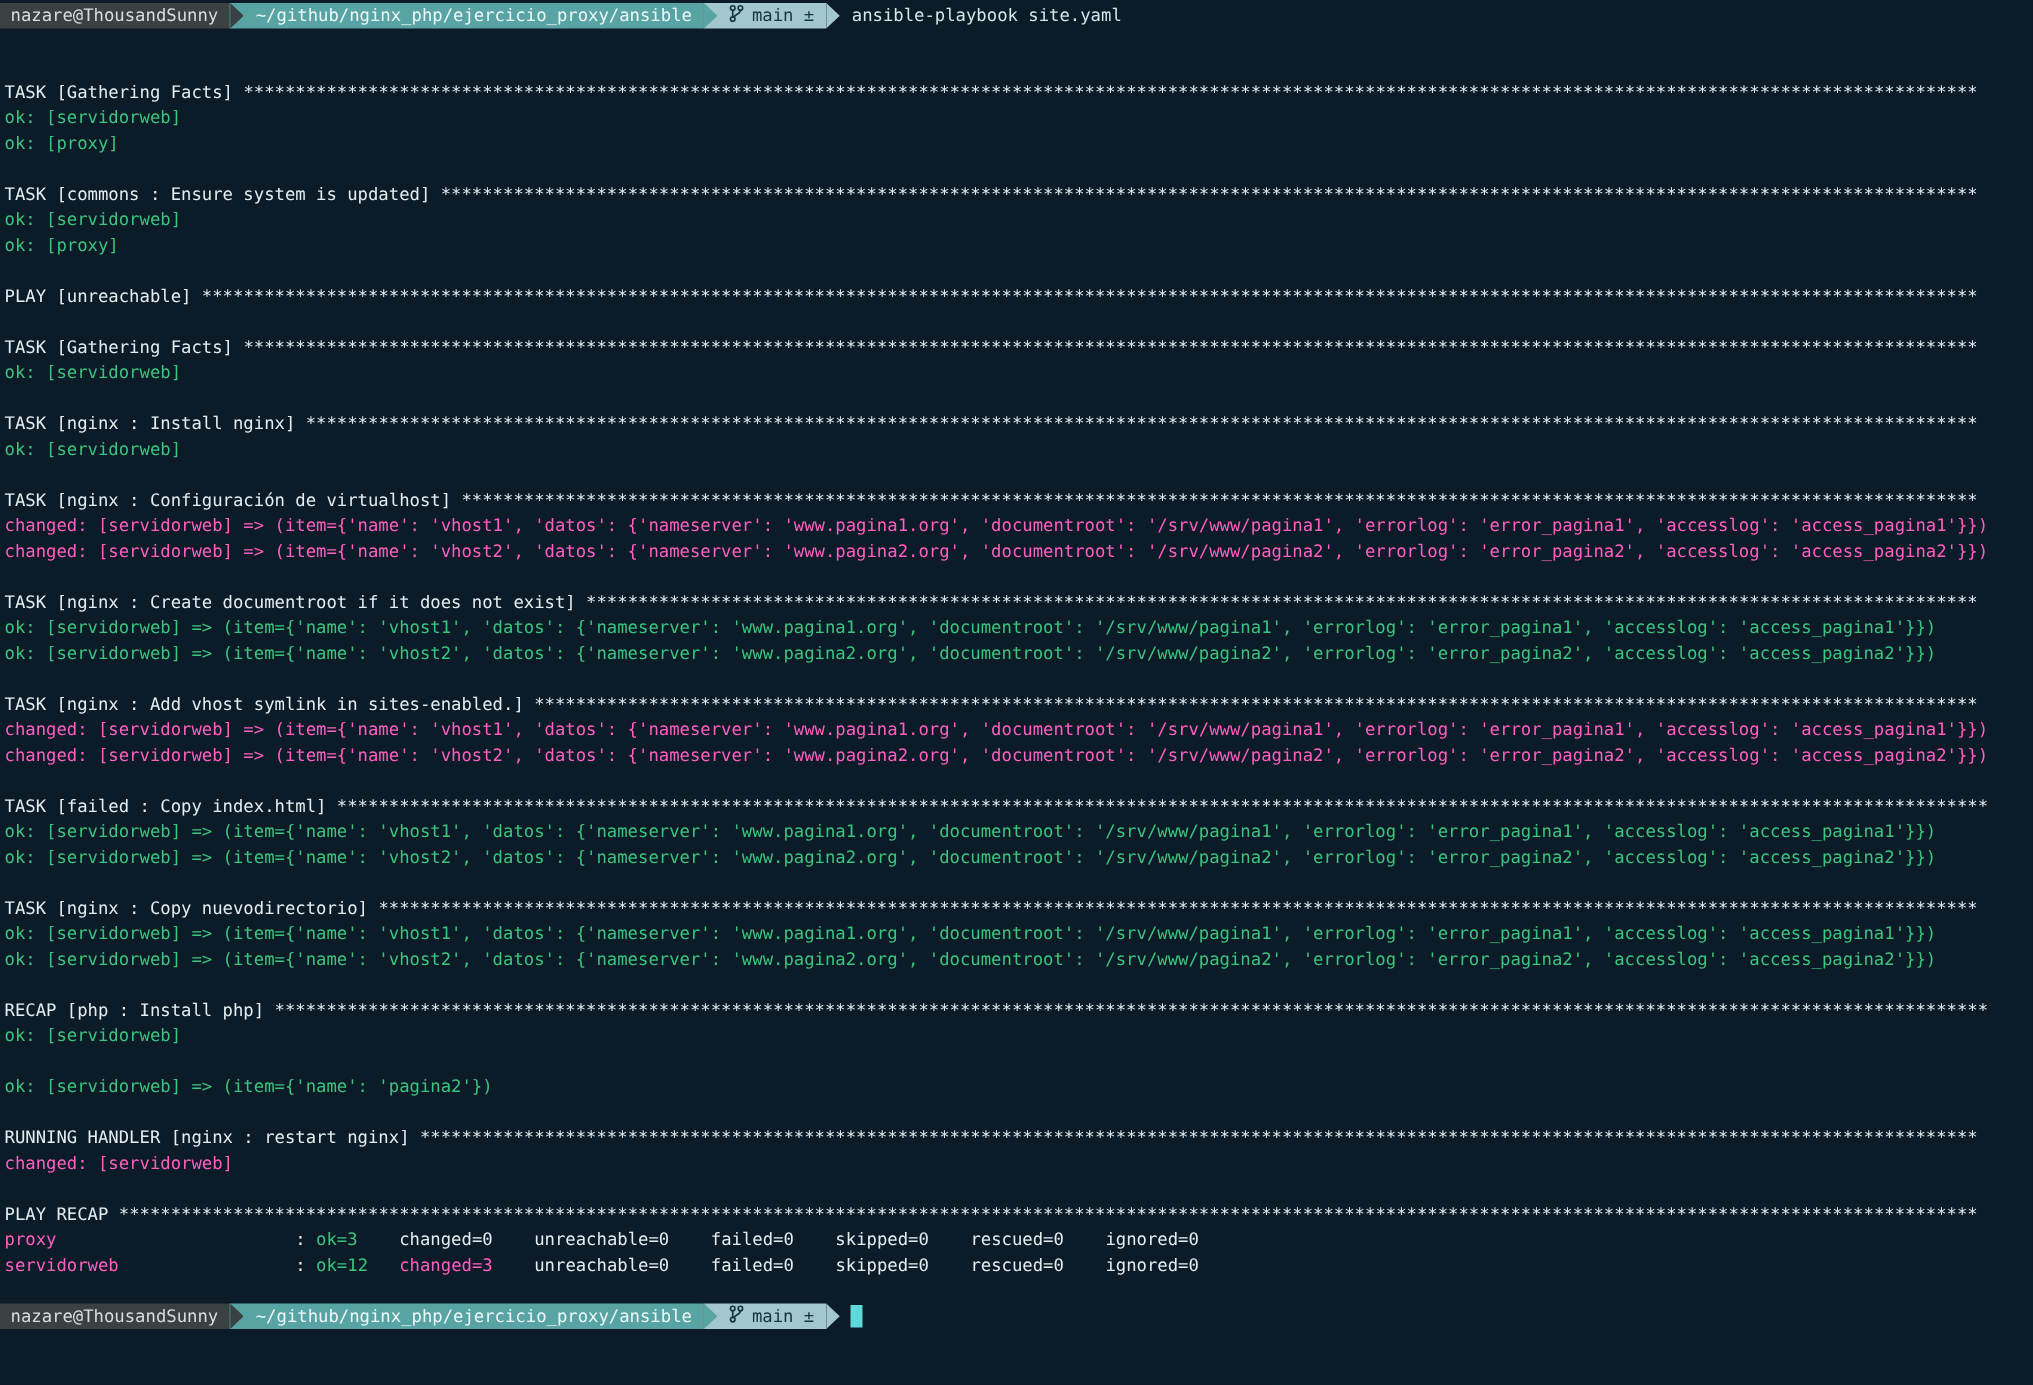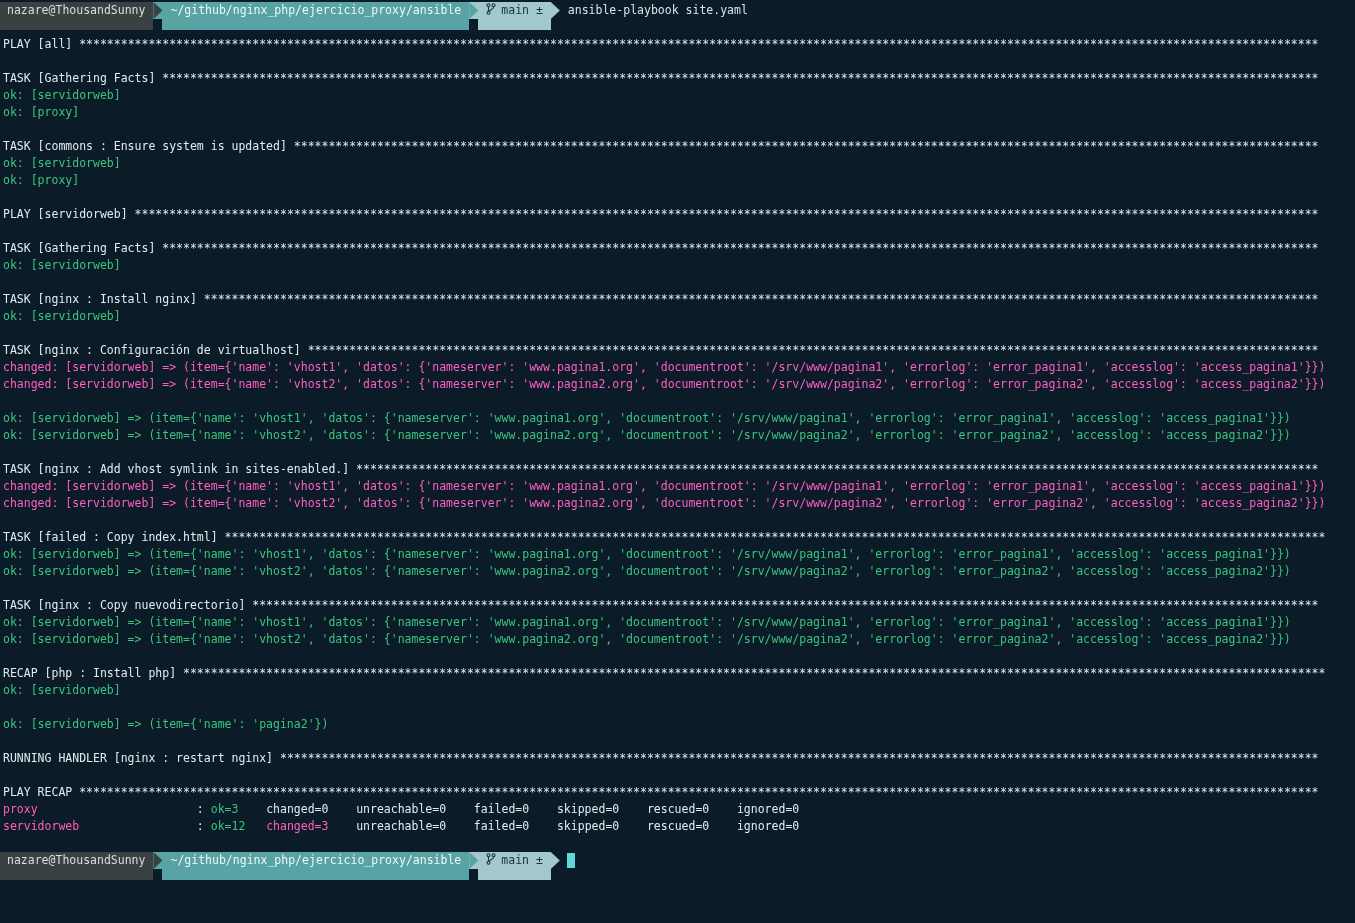--- a/index.html
+++ b/index.html
@@ -14,63 +14,63 @@
     background:var(--bg);
     font-family:"DejaVu Sans Mono","Liberation Mono",monospace;
     font-size:11.5px;line-height:17px;color:var(--fg);
   }
   #terminal{padding:2px 0 0 3px;width:1355px;height:921px;overflow:hidden;}
   .line{height:17px;white-space:pre;}
   .c-white{color:var(--fg);}
   .c-green{color:var(--green);margin-top:23px;}
   .c-pink{color:var(--pink);}
   .prompt{display:flex;align-items:stretch;margin-left:-3px;}
-  .pl-seg{flex:none;height:28px;line-height:17px;padding:0 8px;}
+  .pl-seg{flex:none;height:17px;line-height:17px;padding:0 8px;}
   .pl-seg.user{background:var(--user-bg);color:var(--user-fg);padding-left:7px;}
   .pl-seg.path{background:var(--path-bg);color:var(--path-fg);}
   .pl-seg.git{background:var(--git-bg);color:var(--git-fg);}
   .pl-seg.git svg{vertical-align:-1px;margin-right:5px;}
   .pl-arrow{flex:none;width:9px;height:17px;display:block;}
   .pl-arrow i{display:block;width:100%;height:100%;clip-path:polygon(0 0,100% 50%,0 100%);}
   .cmd-text{flex:none;margin-left:8px;color:var(--cmd);}
   .cursor{flex:none;width:8px;height:15px;margin:1px 0 0 7px;background:var(--cursor);}
 </style>
 </head>
 <body>
 
 <div id="terminal">
     <div class="line prompt"><span class="pl-seg user">nazare@ThousandSunny</span><span class="pl-arrow" style="background: rgb(88, 163, 163);"><i style="background: rgb(58, 65, 67);"></i></span><span class="pl-seg path">~/github/nginx_php/ejercicio_proxy/ansible</span><span class="pl-arrow" style="background: rgb(162, 200, 206);"><i style="background: rgb(88, 163, 163);"></i></span><span class="pl-seg git"><span><svg viewBox="0 0 10 12" width="10" height="12">
             <circle cx="2.5" cy="2.3" r="1.5" fill="none" stroke="#16343c" stroke-width="1.1"></circle>
             <circle cx="2.5" cy="9.7" r="1.5" fill="none" stroke="#16343c" stroke-width="1.1"></circle>
             <circle cx="7.6" cy="2.3" r="1.5" fill="none" stroke="#16343c" stroke-width="1.1"></circle>
             <path d="M2.5 3.8 V8.2 M7.6 3.8 C7.6 6.6 4.2 6.2 3.4 8.4" fill="none" stroke="#16343c" stroke-width="1.1"></path>
           </svg></span><span>main ±</span></span><span class="pl-arrow" style="background: transparent;"><i style="background: rgb(162, 200, 206);"></i></span><span class="cmd-text">ansible-playbook site.yaml</span></div>
     <div class="line"> </div>
-    <div class="line"><span class="c-white">PLAY [all] </span><span class="c-white">***********************************************************************************************************************************************************************************</span></div>
     <div class="line"> </div>
     <div class="line"><span class="c-white">TASK [Gathering Facts] </span><span class="c-white">***********************************************************************************************************************************************************************</span></div>
     <div class="line"><span class="c-green">ok: [servidorweb]</span></div>
     <div class="line"><span class="c-green">ok: [proxy]</span></div>
     <div class="line"> </div>
     <div class="line"><span class="c-white">TASK [commons : Ensure system is updated] </span><span class="c-white">****************************************************************************************************************************************************</span></div>
     <div class="line"><span class="c-green">ok: [servidorweb]</span></div>
     <div class="line"><span class="c-green">ok: [proxy]</span></div>
     <div class="line"> </div>
-    <div class="line"><span class="c-white">PLAY [servidorweb] </span><span class="c-white">***************************************************************************************************************************************************************************</span></div>
+    <div class="line"><span class="c-white">PLAY [unreachable] </span><span class="c-white">***************************************************************************************************************************************************************************</span></div>
     <div class="line"> </div>
     <div class="line"><span class="c-white">TASK [Gathering Facts] </span><span class="c-white">***********************************************************************************************************************************************************************</span></div>
     <div class="line"><span class="c-green">ok: [servidorweb]</span></div>
     <div class="line"> </div>
     <div class="line"><span class="c-white">TASK [nginx : Install nginx] </span><span class="c-white">*****************************************************************************************************************************************************************</span></div>
     <div class="line"><span class="c-green">ok: [servidorweb]</span></div>
     <div class="line"> </div>
     <div class="line"><span class="c-white">TASK [nginx : Configuración de virtualhost] </span><span class="c-white">**************************************************************************************************************************************************</span></div>
     <div class="line"><span class="c-pink">changed: [servidorweb] =&gt; (item={'name': 'vhost1', 'datos': {'nameserver': 'www.pagina1.org', 'documentroot': '/srv/www/pagina1', 'errorlog': 'error_pagina1', 'accesslog': 'access_pagina1'}})</span></div>
     <div class="line"><span class="c-pink">changed: [servidorweb] =&gt; (item={'name': 'vhost2', 'datos': {'nameserver': 'www.pagina2.org', 'documentroot': '/srv/www/pagina2', 'errorlog': 'error_pagina2', 'accesslog': 'access_pagina2'}})</span></div>
     <div class="line"> </div>
+    <div class="line"><span class="c-white">TASK [nginx : Create documentroot if it does not exist] </span><span class="c-white">**************************************************************************************************************************************</span></div>
     <div class="line"><span class="c-green">ok: [servidorweb] =&gt; (item={'name': 'vhost1', 'datos': {'nameserver': 'www.pagina1.org', 'documentroot': '/srv/www/pagina1', 'errorlog': 'error_pagina1', 'accesslog': 'access_pagina1'}})</span></div>
     <div class="line"><span class="c-green">ok: [servidorweb] =&gt; (item={'name': 'vhost2', 'datos': {'nameserver': 'www.pagina2.org', 'documentroot': '/srv/www/pagina2', 'errorlog': 'error_pagina2', 'accesslog': 'access_pagina2'}})</span></div>
     <div class="line"> </div>
     <div class="line"><span class="c-white">TASK [nginx : Add vhost symlink in sites-enabled.] </span><span class="c-white">*******************************************************************************************************************************************</span></div>
     <div class="line"><span class="c-pink">changed: [servidorweb] =&gt; (item={'name': 'vhost1', 'datos': {'nameserver': 'www.pagina1.org', 'documentroot': '/srv/www/pagina1', 'errorlog': 'error_pagina1', 'accesslog': 'access_pagina1'}})</span></div>
     <div class="line"><span class="c-pink">changed: [servidorweb] =&gt; (item={'name': 'vhost2', 'datos': {'nameserver': 'www.pagina2.org', 'documentroot': '/srv/www/pagina2', 'errorlog': 'error_pagina2', 'accesslog': 'access_pagina2'}})</span></div>
     <div class="line"> </div>
     <div class="line"><span class="c-white">TASK [failed : Copy index.html] </span><span class="c-white">***************************************************************************************************************************************************************</span></div>
     <div class="line"><span class="c-green">ok: [servidorweb] =&gt; (item={'name': 'vhost1', 'datos': {'nameserver': 'www.pagina1.org', 'documentroot': '/srv/www/pagina1', 'errorlog': 'error_pagina1', 'accesslog': 'access_pagina1'}})</span></div>
     <div class="line"><span class="c-green">ok: [servidorweb] =&gt; (item={'name': 'vhost2', 'datos': {'nameserver': 'www.pagina2.org', 'documentroot': '/srv/www/pagina2', 'errorlog': 'error_pagina2', 'accesslog': 'access_pagina2'}})</span></div>
@@ -78,20 +78,21 @@
     <div class="line"><span class="c-white">TASK [nginx : Copy nuevodirectorio] </span><span class="c-white">**********************************************************************************************************************************************************</span></div>
     <div class="line"><span class="c-green">ok: [servidorweb] =&gt; (item={'name': 'vhost1', 'datos': {'nameserver': 'www.pagina1.org', 'documentroot': '/srv/www/pagina1', 'errorlog': 'error_pagina1', 'accesslog': 'access_pagina1'}})</span></div>
     <div class="line"><span class="c-green">ok: [servidorweb] =&gt; (item={'name': 'vhost2', 'datos': {'nameserver': 'www.pagina2.org', 'documentroot': '/srv/www/pagina2', 'errorlog': 'error_pagina2', 'accesslog': 'access_pagina2'}})</span></div>
     <div class="line"> </div>
     <div class="line"><span class="c-white">RECAP [php : Install php] </span><span class="c-white">*********************************************************************************************************************************************************************</span></div>
     <div class="line"><span class="c-green">ok: [servidorweb]</span></div>
     <div class="line"> </div>
     <div class="line"><span class="c-green">ok: [servidorweb] =&gt; (item={'name': 'pagina2'})</span></div>
     <div class="line"> </div>
     <div class="line"><span class="c-white">RUNNING HANDLER [nginx : restart nginx] </span><span class="c-white">******************************************************************************************************************************************************</span></div>
+    <div class="line"><span class="c-pink">changed: [servidorweb]</span></div>
     <div class="line"> </div>
     <div class="line"><span class="c-white">PLAY RECAP </span><span class="c-white">***********************************************************************************************************************************************************************************</span></div>
     <div class="line"><span class="c-pink">proxy</span><span class="c-white">                       : </span><span class="c-green">ok=3</span><span class="c-white">    </span><span class="c-white">changed=0    unreachable=0    failed=0    skipped=0    rescued=0    ignored=0</span></div>
     <div class="line"><span class="c-pink">servidorweb</span><span class="c-white">                 : </span><span class="c-green">ok=12</span><span class="c-white">   </span><span class="c-pink">changed=3</span><span class="c-white">    unreachable=0    failed=0    skipped=0    rescued=0    ignored=0</span></div>
     <div class="line"> </div>
     <div class="line prompt"><span class="pl-seg user">nazare@ThousandSunny</span><span class="pl-arrow" style="background: rgb(88, 163, 163);"><i style="background: rgb(58, 65, 67);"></i></span><span class="pl-seg path">~/github/nginx_php/ejercicio_proxy/ansible</span><span class="pl-arrow" style="background: rgb(162, 200, 206);"><i style="background: rgb(88, 163, 163);"></i></span><span class="pl-seg git"><span><svg viewBox="0 0 10 12" width="10" height="12">
             <circle cx="2.5" cy="2.3" r="1.5" fill="none" stroke="#16343c" stroke-width="1.1"></circle>
             <circle cx="2.5" cy="9.7" r="1.5" fill="none" stroke="#16343c" stroke-width="1.1"></circle>
             <circle cx="7.6" cy="2.3" r="1.5" fill="none" stroke="#16343c" stroke-width="1.1"></circle>
             <path d="M2.5 3.8 V8.2 M7.6 3.8 C7.6 6.6 4.2 6.2 3.4 8.4" fill="none" stroke="#16343c" stroke-width="1.1"></path>

